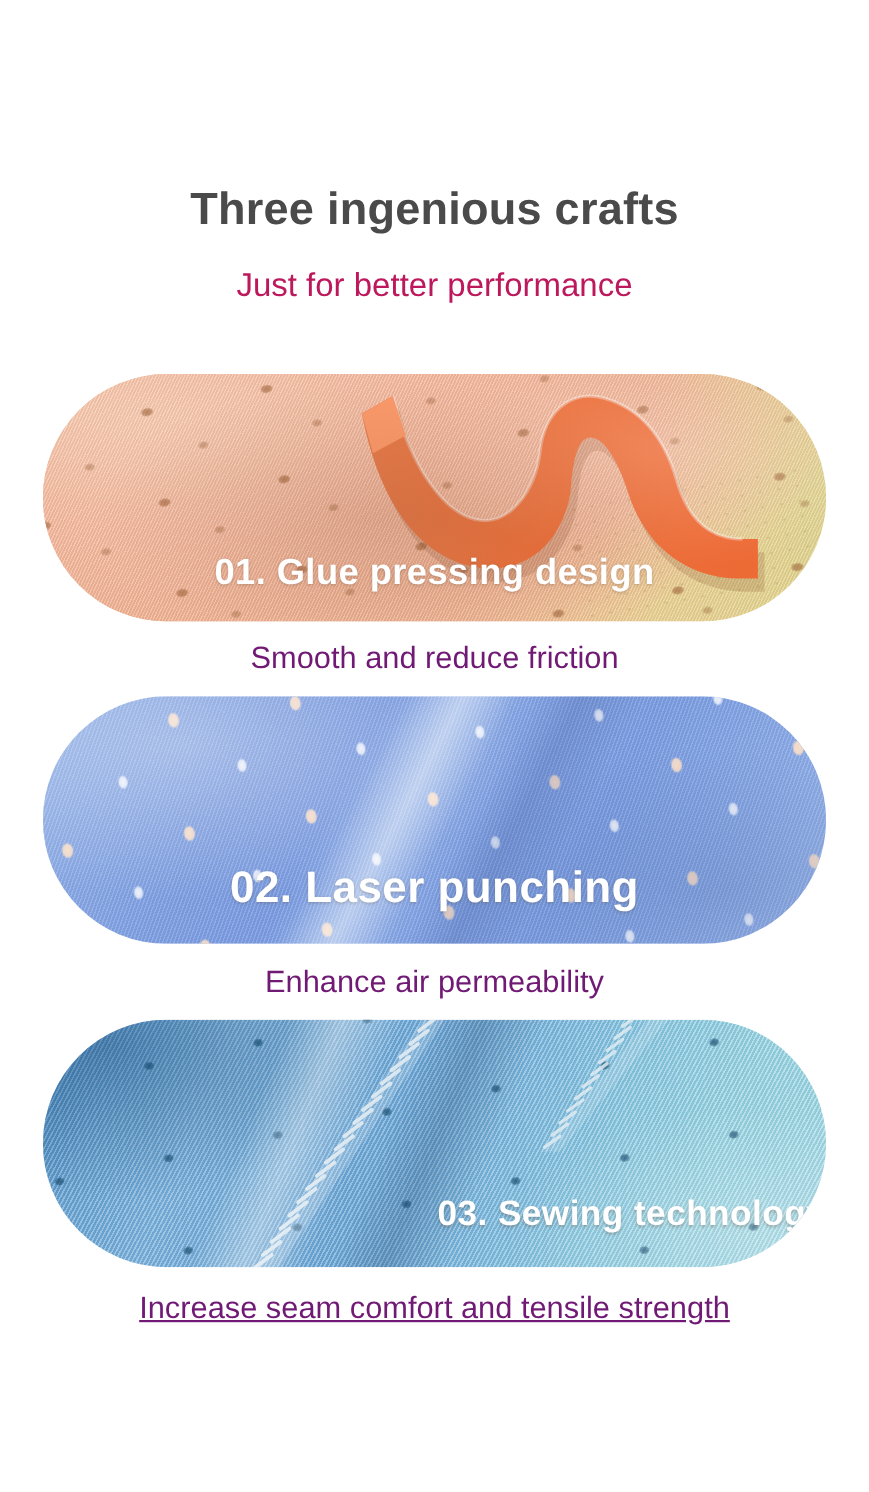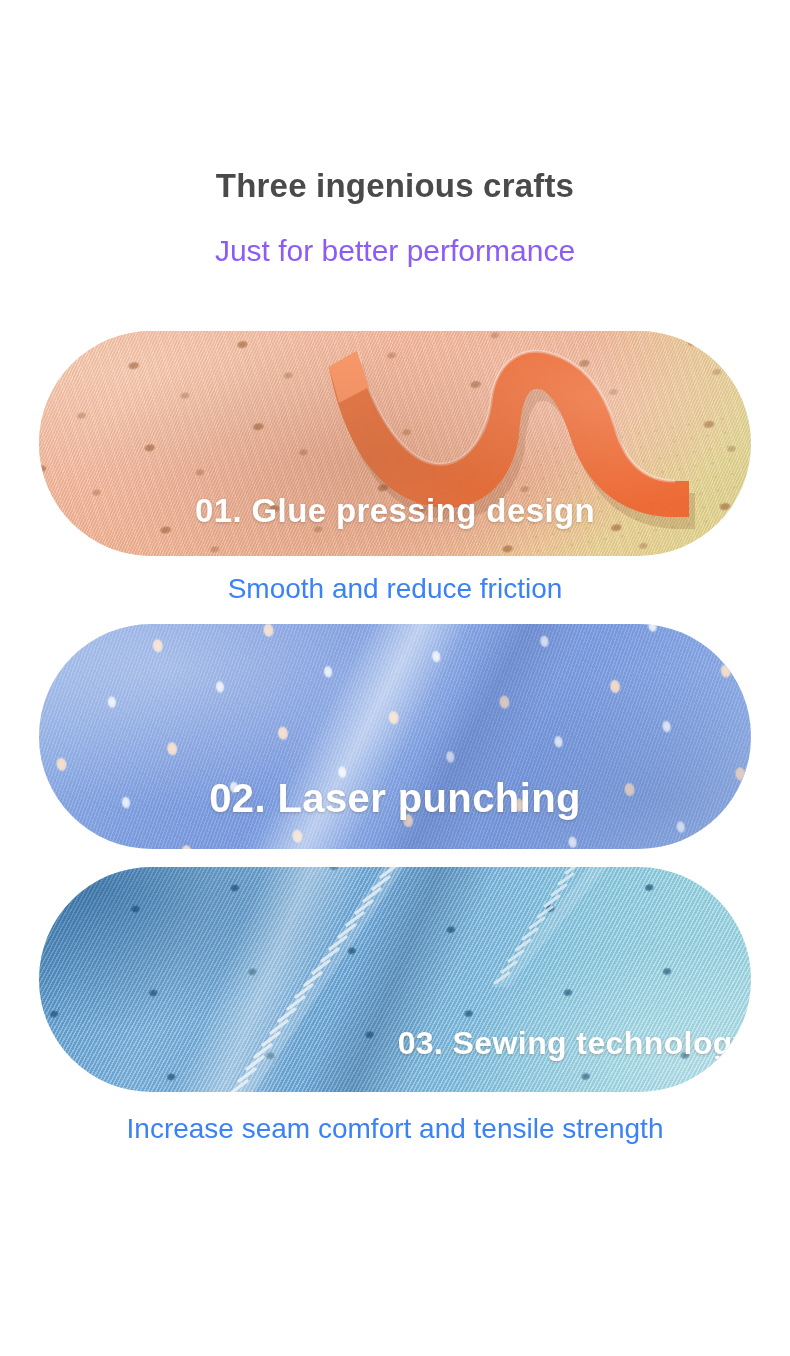--- a/index.html
+++ b/index.html
@@ -7,31 +7,31 @@
   body {
     width:790px; height:1356px;
     font-family:"Liberation Sans", sans-serif;
     overflow:hidden; position:relative;
   }
 
   
   .header { text-align:center; }
   .page-title {
     margin-top:168px;
-    font-size:33px;
+    font-size:41px;
     font-weight:600;
     color:#4a4a4a;
     letter-spacing:.2px;
     line-height:1.1;
   }
   .page-subtitle {
     margin-top:30px;
     font-size:30px;
     font-weight:400;
-    color:#8b5cf6;
+    color:#be185d;
     line-height:1.1;
   }
 
   
   .cards { margin-top:64px; }
   .craft-block { margin-bottom:18px; }
 
   .craft-card {
     position:relative;
     width:712px;
@@ -192,27 +192,27 @@
     z-index:5;
     white-space:nowrap;
   }
   .c2 .card-title { bottom:28px; font-size:40px; }
   .c3 .card-title { bottom:30px; font-size:32px;text-align:right; }
 
   
   .craft-caption {
     text-align:center;
     font-size:28px;
-    color:#3b82f6;
+    color:#701a75;
     font-weight:400;
     margin-top:16px;
     line-height:1.2;
   }
   .craft-block:nth-child(2) .craft-caption { margin-top:18px; }
-  .craft-block:nth-child(3) .craft-caption { margin-top:20px; }
+  .craft-block:nth-child(3) .craft-caption { margin-top:20px;text-decoration:underline; }
 </style>
 </head>
 <body>
 
 <div class="header">
   <h1 class="page-title">Three ingenious crafts</h1>
   <h2 class="page-subtitle">Just for better performance</h2>
 </div>
 
 <div class="cards">
@@ -276,20 +276,21 @@
 
   <div class="craft-block">
     <div class="craft-card c2">
       <div class="fabric c2-base"></div>
       <div class="weave2"></div>
       <div class="c2-dots"></div>
       <div class="c2-dots2"></div>
       <div class="c2-fold"></div>
       <div class="card-title">02. Laser punching</div>
     </div>
+    <div class="craft-caption">Enhance air permeability</div>
   </div>
 
   <div class="craft-block">
     <div class="craft-card c3">
       <div class="fabric c3-base"></div>
       <div class="c3-knit"></div>
       <div class="c3-dots"></div>
 
       <svg class="c3-seam" viewBox="0 0 712 225" preserveAspectRatio="none">
         <defs>

